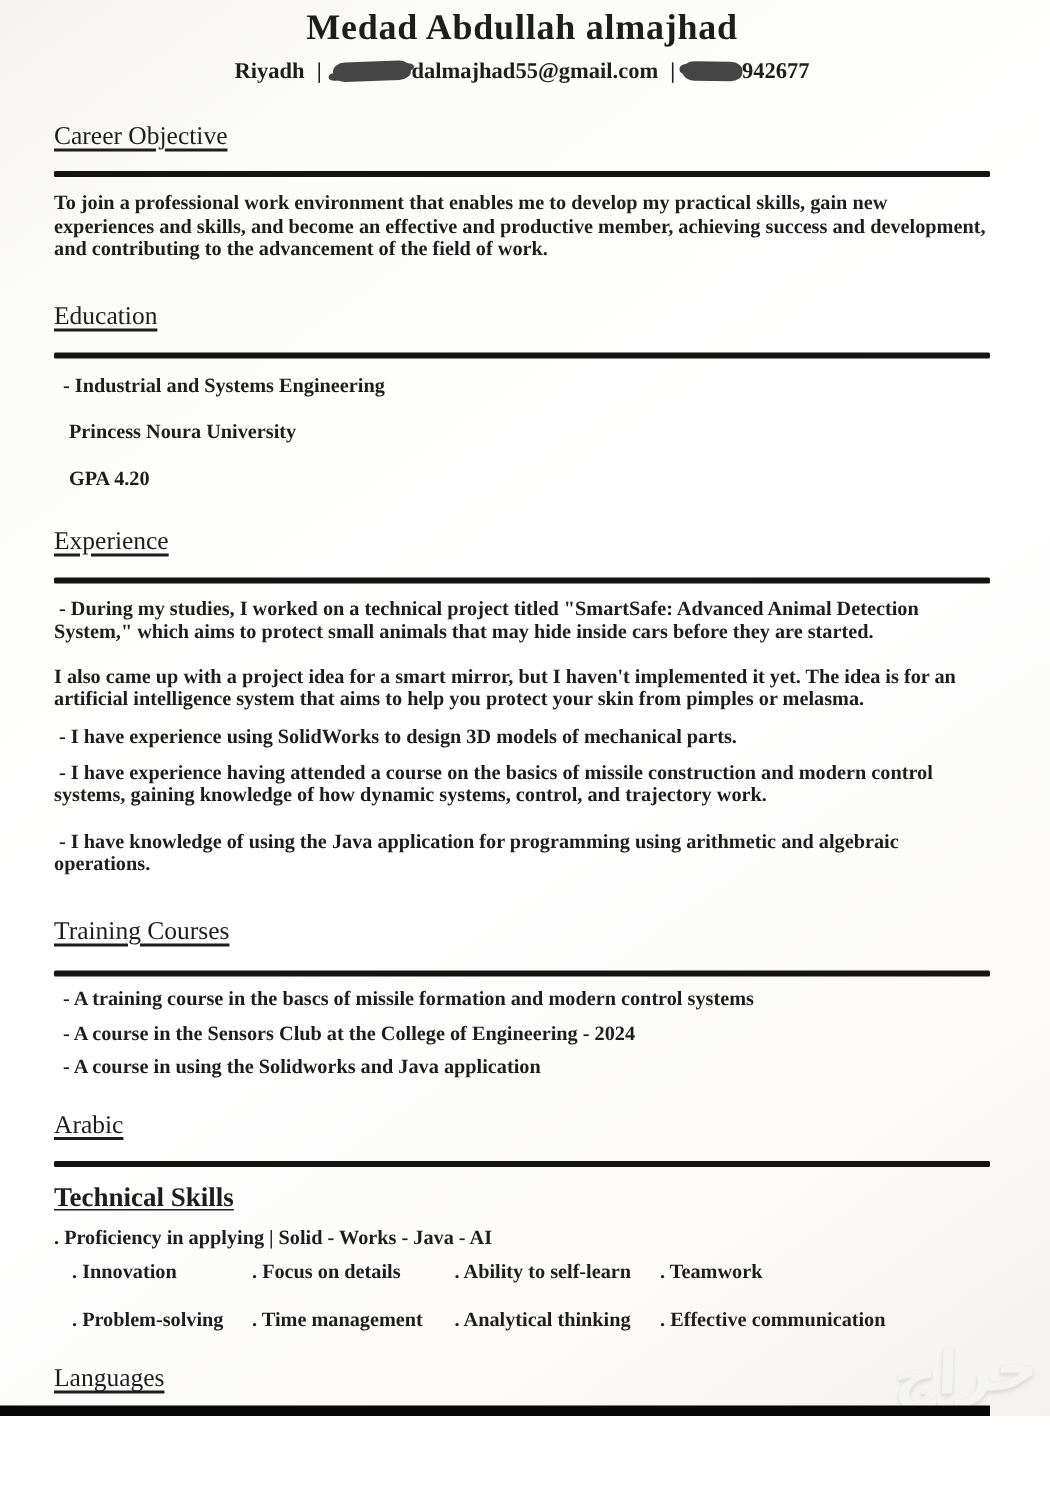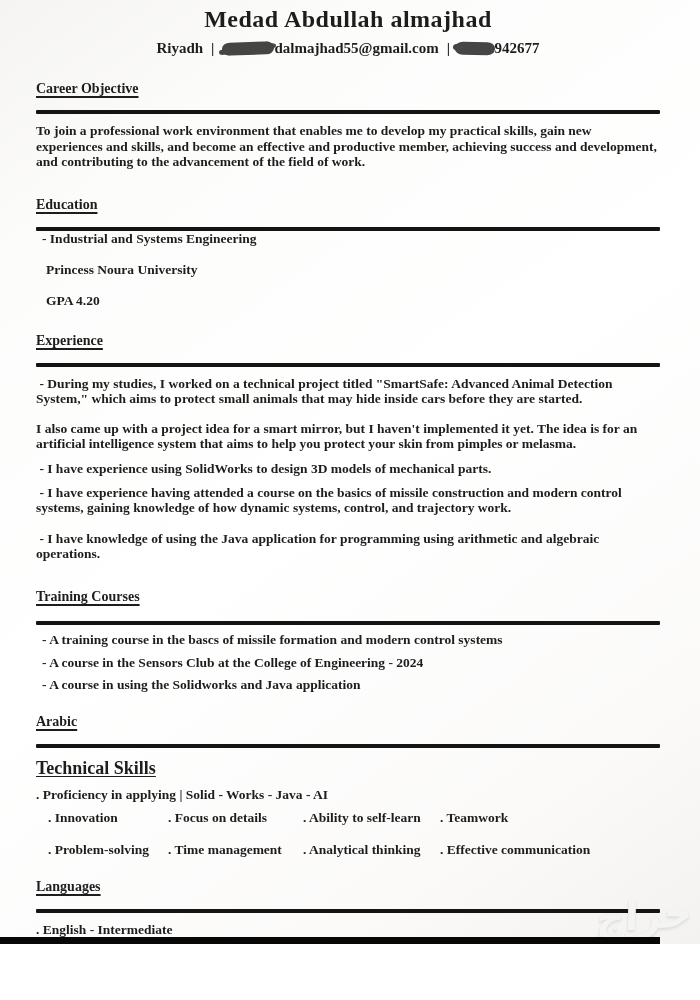--- a/index.html
+++ b/index.html
@@ -22,35 +22,35 @@
   .scribble.email-redact {
     width:52px; transform:rotate(-2deg);
     box-shadow:-7px 3px 0 -4px #454545, 6px -2px 0 -4px #4a4a4a;
   }
   .scribble.phone-redact {
     width:40px; margin-left:-11px; transform:rotate(1deg);
     box-shadow:-5px -1px 0 -3px #404040;
   }
 
   .section-title {
-    font-size:14px; font-weight:bold;
+    font-size:17px; font-weight:normal;
     text-decoration:underline; text-decoration-thickness:1.6px; text-underline-offset:3px;
   }
   .rule { height:4px; background:#141414; border-radius:1px; }
 
   .para, .line { font-size:13.5px; line-height:15.6px; white-space:pre-wrap;font-weight:bold; }
   .bold { font-weight:bold; }
 
   
   .t-career   { margin-top:24px; }
   .r-career   { margin-top:13px; }
   .p-career   { margin-top:9px;  }
   .t-edu      { margin-top:27px; }
   .r-edu      { margin-top:14px; }
-  .edu-degree { margin-top:0; padding-left:6px; }
+  .edu-degree { margin-top:10px; padding-left:6px; }
   .edu-univ   { margin-top:16px; padding-left:10px; }
   .edu-gpa    { margin-top:15px; padding-left:10px; }
   .t-exp      { margin-top:24px; }
   .r-exp      { margin-top:14px; }
   .exp-1 { margin-top:9px; }
   .exp-2 { margin-top:14px; }
   .exp-3 { margin-top:9px; }
   .exp-4 { margin-top:8px; }
   .exp-5 { margin-top:15px; }
   .t-train { margin-top:27px; }

